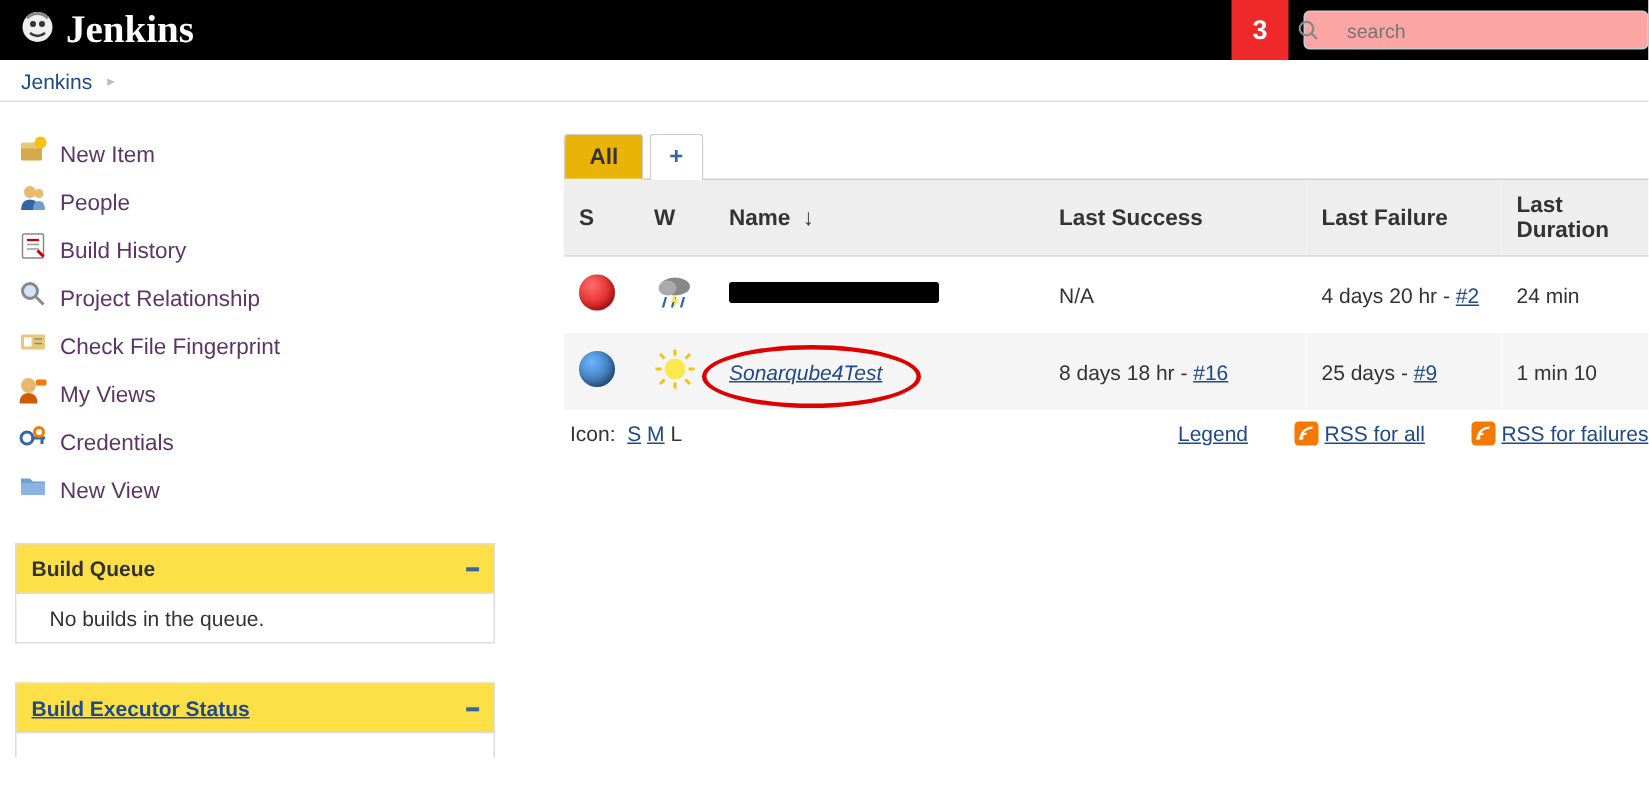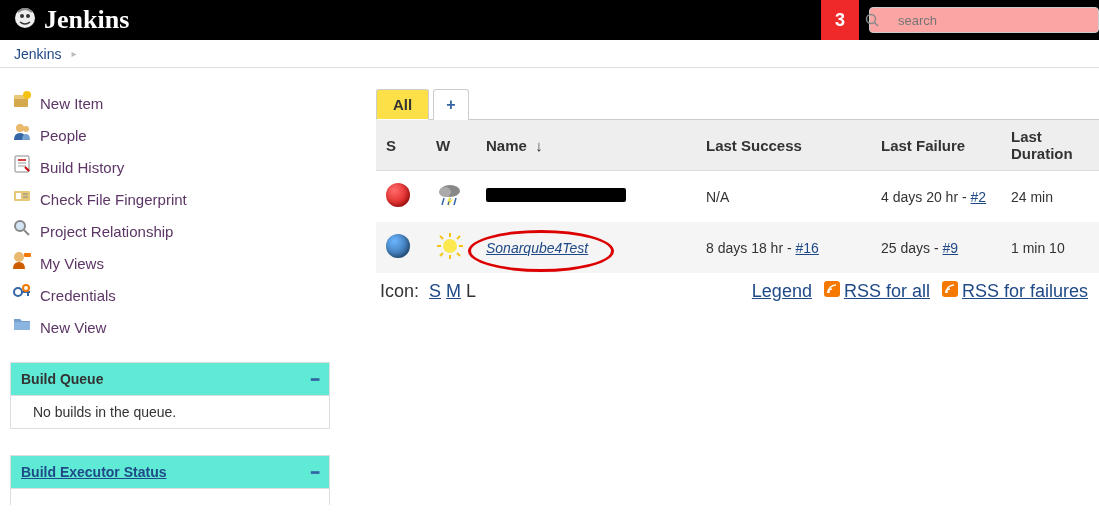--- a/index.html
+++ b/index.html
@@ -20,53 +20,53 @@
 .breadcrumb-bar .crumb-sep { color: #bbb; margin-left: 10px; font-size: 10px; }
 
 .main { display: flex; align-items: flex-start; }
 .sidebar { width: 336px; padding: 12px 0 0 10px; }
 .side-nav { list-style: none; }
 .side-nav li { display: flex; align-items: flex-end; height: 32px; }
 .side-nav li .nav-icon { width: 24px; height: 24px; display: flex; align-items: center; justify-content: center; margin-right: 6px; }
 .side-nav li a { color: #5c3566; font-size: 15px; }
 
 .side-section { margin-top: 26px; padding-right: 6px; }
-.side-section-header { background: #5eead4; border: 1px solid #ddd; padding: 8px 10px; font-weight: bold; font-size: 14px; display: flex; align-items: center; justify-content: space-between; }
+.side-section-header { background: #fde047; border: 1px solid #ddd; padding: 8px 10px; font-weight: bold; font-size: 14px; display: flex; align-items: center; justify-content: space-between; }
 .side-section-header .collapse-icon { color: #3465a4; font-size: 13px; }
 .side-section-body { background: #fff; border: 1px solid #ddd; border-top: none; padding: 8px 22px; font-size: 14px; }
 
 .content { flex: 1; padding: 20px 0 0 40px; }
 .tabs { display: flex; border-bottom: 1px solid #ccc; }
 .tab { border: 1px solid #ccc; border-bottom: none; background: #eee; padding: 6px 16px; font-weight: bold; margin-right: 4px; border-radius: 3px 3px 0 0; position: relative; top: 1px; font-size: 15px; }
-.tab.active { background: #fde047; border-bottom: 1px solid #fff; }
+.tab.active { background: #eab308; border-bottom: 1px solid #fff; }
 .tab.add { background: #fff; font-weight: bold; color: #3465a4; padding: 6px 12px; font-size: 16px; }
 
 .jobs-table { width: 100%; border-collapse: collapse; }
 .jobs-table thead th { background: #eee; text-align: left; font-weight: bold; padding: 8px 10px; border-bottom: 1px solid #ddd; font-size: 15px; }
 .jobs-table tbody td { padding: 10px 10px; font-size: 14px; vertical-align: middle; }
 .jobs-table tbody tr:nth-child(even) { background: #f5f5f5; }
 
 .ball { width: 24px; height: 24px; border-radius: 50%; display: inline-block; }
 .ball-red { background: radial-gradient(circle at 35% 30%, #ff6b6b, #c00); box-shadow: inset -2px -2px 4px rgba(0,0,0,0.3); }
 .ball-blue { background: radial-gradient(circle at 35% 30%, #6bb5ff, #205080); box-shadow: inset -2px -2px 4px rgba(0,0,0,0.3); }
 
 .weather { width: 28px; height: 28px; display: inline-block; }
 .redact { display: inline-block; background: #000; width: 140px; height: 14px; border-radius: 2px; }
 
 .build-link { color: #204a87; text-decoration: underline; }
 .job-link { color: #204a87; text-decoration: underline; }
 .circled { position: relative; display: inline-block; font-style: italic; }
 .circled::before { content: ""; position: absolute; left: -18px; top: -10px; width: 140px; height: 36px; border: 3px solid #d00; border-radius: 50%; pointer-events: none; }
 
-.footer-row { display: flex; align-items: center; padding: 8px 11px 0 4px; font-size: 18px; }
+.footer-row { display: flex; align-items: center; padding: 8px 0 0 4px; font-size: 14px; }
 .footer-row .icon-sizes { }
 .footer-row .icon-sizes a { text-decoration: underline; }
 .footer-row .icon-sizes .sel { text-decoration: none; color: #333; }
 .footer-row .spacer { flex: 1; }
-.footer-row .foot-link { margin-left: 12px; display: flex; align-items: flex-start; }
+.footer-row .foot-link { margin-left: 31px; display: flex; align-items: flex-start; }
 .footer-row .foot-link a { text-decoration: underline; }
 .footer-row .rss-badge { width: 16px; height: 16px; background: #f57900; border-radius: 3px; display: inline-flex; align-items: center; justify-content: center; margin-right: 4px; }
 
 .th-s { width: 50px; }
 .th-w { width: 50px; }
 .th-name { width: 220px; }
 .th-ls { width: 175px; }
 .th-lf { width: 130px; }
 </style>
 </head>
@@ -131,36 +131,36 @@
               <line x1="6" y1="9" x2="14" y2="9" stroke="#999"></line>
               <line x1="6" y1="12" x2="14" y2="12" stroke="#999"></line>
               <path d="M 13 13 L 17 17" stroke="#c00" stroke-width="2"></path>
             </svg>
           </span>
         <a href="#">Build History</a>
       </li>
       <li>
         <span class="nav-icon">
             <svg width="20" height="20" viewBox="0 0 20 20">
+              <circle cx="8" cy="8" r="5" stroke="#888" stroke-width="2" fill="#d3e4f5"></circle>
+              <line x1="12" y1="12" x2="17" y2="17" stroke="#888" stroke-width="2"></line>
+            </svg>
+          </span>
+        <a href="#">Project Relationship</a>
+      </li>
+      <li>
+        <span class="nav-icon">
+            <svg width="20" height="20" viewBox="0 0 20 20">
               <rect x="2" y="5" width="16" height="10" fill="#e6c878" rx="1"></rect>
               <rect x="4" y="7" width="5" height="6" fill="#fff"></rect>
               <line x1="11" y1="8" x2="16" y2="8" stroke="#888"></line>
               <line x1="11" y1="11" x2="16" y2="11" stroke="#888"></line>
             </svg>
           </span>
         <a href="#">Check File Fingerprint</a>
-      </li>
-      <li>
-        <span class="nav-icon">
-            <svg width="20" height="20" viewBox="0 0 20 20">
-              <circle cx="8" cy="8" r="5" stroke="#888" stroke-width="2" fill="#d3e4f5"></circle>
-              <line x1="12" y1="12" x2="17" y2="17" stroke="#888" stroke-width="2"></line>
-            </svg>
-          </span>
-        <a href="#">Project Relationship</a>
       </li>
       <li>
         <span class="nav-icon">
             <svg width="20" height="20" viewBox="0 0 20 20">
               <circle cx="7" cy="7" r="5" fill="#e9b96e"></circle>
               <path d="M 1 19 Q 1 12 7 12 Q 13 12 13 19 Z" fill="#ce5c00"></path>
               <rect x="12" y="3" width="7" height="4" fill="#f57900" rx="1"></rect>
             </svg>
           </span>
         <a href="#">My Views</a>

